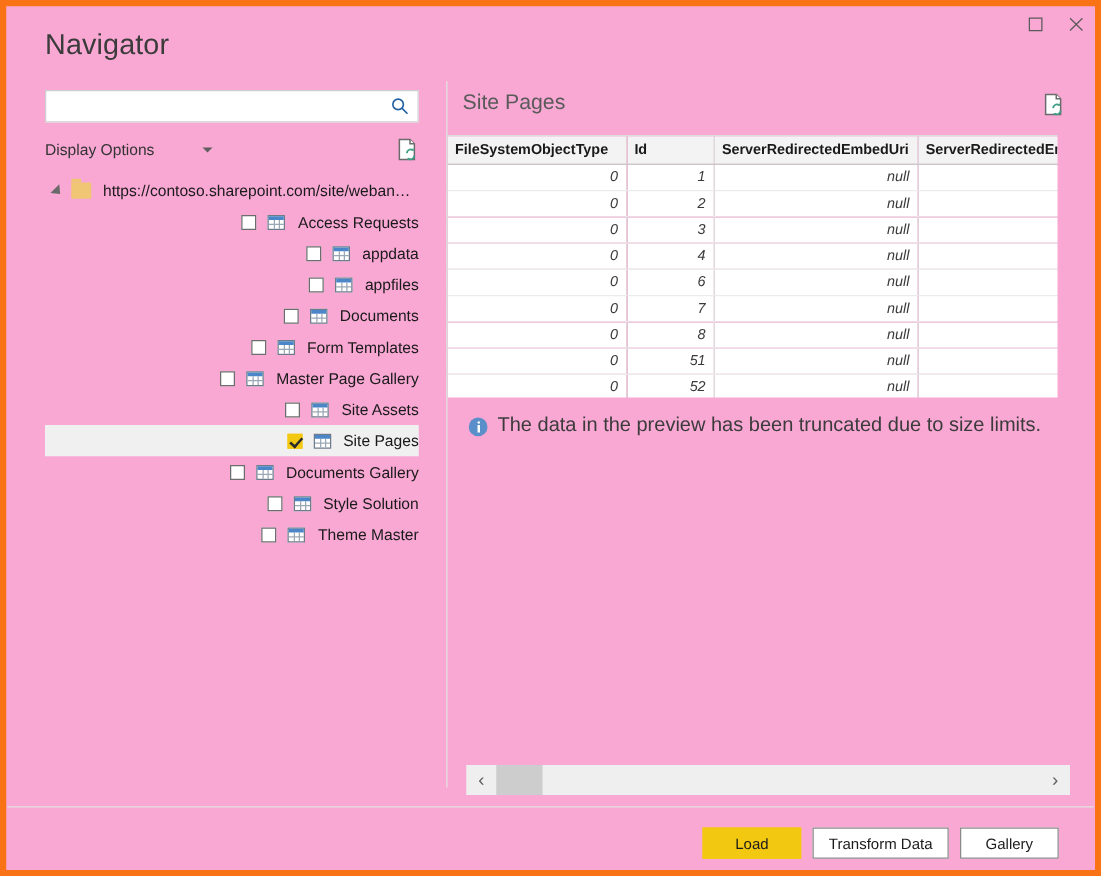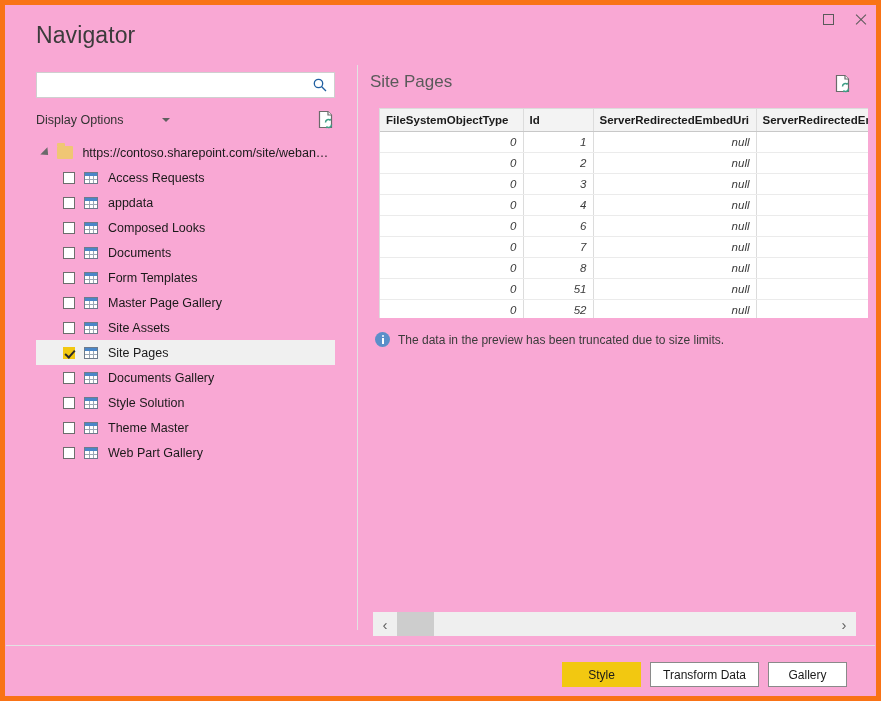--- a/index.html
+++ b/index.html
@@ -102,20 +102,21 @@
     content: ""; position: absolute; top: -3px; left: 0;
     width: 8px; height: 3px; background: #f0c674; border-radius: 1px 1px 0 0;
   }
   .root-label {
     font-size: 12.5px; color: #1a1a1a; white-space: nowrap;
     overflow: hidden; text-overflow: ellipsis; max-width: 262px;
   }
   .tree-item {
     display: flex; align-items: center; height: 25px; padding-left: 27px;
     cursor: default;
+    justify-content: flex-end;
   }
   .tree-item.selected { background: #f0f0f0; }
   .cbx {
     width: 12px; height: 12px; margin-right: 9px; flex: 0 0 auto;
     border: 1px solid #6d6d6d; background: #fff;
     position: relative;
   }
   .cbx.checked { background: #f2c811; border-color: #f2c811; }
   .cbx.checked::after {
     content: ""; position: absolute; left: 3px; top: 0px;
@@ -155,21 +156,21 @@
   .preview-head {
     position: relative; height: 32px;
   }
   .preview-title {
     font-size: 17px; color: #5a5a5a; font-weight: 400;
   }
   .preview-refresh { position: absolute; right: 8px; top: 2px; }
 
   
   .grid-wrap {
-    position: absolute; left: 374px; top: 103px;
+    position: absolute; left: 352px; top: 103px;
     width: 489px; height: 210px;
     overflow: hidden;
     border-left: 1px solid #dcdcdc; border-top: 1px solid #dcdcdc;
   }
   table.grid {
     border-collapse: collapse; table-layout: fixed;
     width: 600px; font-size: 11.5px;
   }
   table.grid th {
     height: 22px; padding: 0 6px;
@@ -200,21 +201,21 @@
     position: relative; flex: 0 0 auto;
   }
   .info-ico::before {
     content: ""; position: absolute; left: 6.5px; top: 3px;
     width: 2px; height: 2px; background: #fff; border-radius: 50%;
   }
   .info-ico::after {
     content: ""; position: absolute; left: 6.5px; top: 6px;
     width: 2px; height: 6px; background: #fff;
   }
-  .info-text { font-size: 12px; color: #3b3b3b; }
+  .info-text { font-size: 16px; color: #3b3b3b; }
 
   
   .hscroll {
     position: absolute; left: 368px; top: 607px;
     width: 483px; height: 24px;
     background: #efefef;
     display: flex; align-items: center;
   }
   .hs-arrow {
     width: 24px; height: 24px; flex: 0 0 auto;
@@ -305,21 +306,21 @@
             <span class="tbl-ico">
               <i></i>
             </span>
             <span class="item-label">appdata</span>
           </div>
           <div class="tree-item">
             <span class="cbx"></span>
             <span class="tbl-ico">
               <i></i>
             </span>
-            <span class="item-label">Composed Looks</span>
+            <span class="item-label">appfiles</span>
           </div>
           <div class="tree-item">
             <span class="cbx"></span>
             <span class="tbl-ico">
               <i></i>
             </span>
             <span class="item-label">Documents</span>
           </div>
           <div class="tree-item">
             <span class="cbx"></span>
@@ -362,27 +363,20 @@
               <i></i>
             </span>
             <span class="item-label">Style Solution</span>
           </div>
           <div class="tree-item">
             <span class="cbx"></span>
             <span class="tbl-ico">
               <i></i>
             </span>
             <span class="item-label">Theme Master</span>
-          </div>
-          <div class="tree-item">
-            <span class="cbx"></span>
-            <span class="tbl-ico">
-              <i></i>
-            </span>
-            <span class="item-label">Web Part Gallery</span>
           </div>
         </div>
     </div>
   </div>
 
   <div class="v-divider"></div>
 
   <div class="right-pane">
     <div class="preview-head">
       <span class="preview-title">Site Pages</span>
@@ -481,18 +475,18 @@
   <div class="hscroll">
     <div class="hs-arrow">‹</div>
     <div class="hs-track">
       <div class="hs-thumb"></div>
     </div>
     <div class="hs-arrow">›</div>
   </div>
 
   <div class="footer-sep"></div>
   <div class="footer">
-    <div class="btn primary">Style</div>
+    <div class="btn primary">Load</div>
     <div class="btn">Transform Data</div>
     <div class="btn">Gallery</div>
   </div>
 
 </div>
 
 </body></html>

